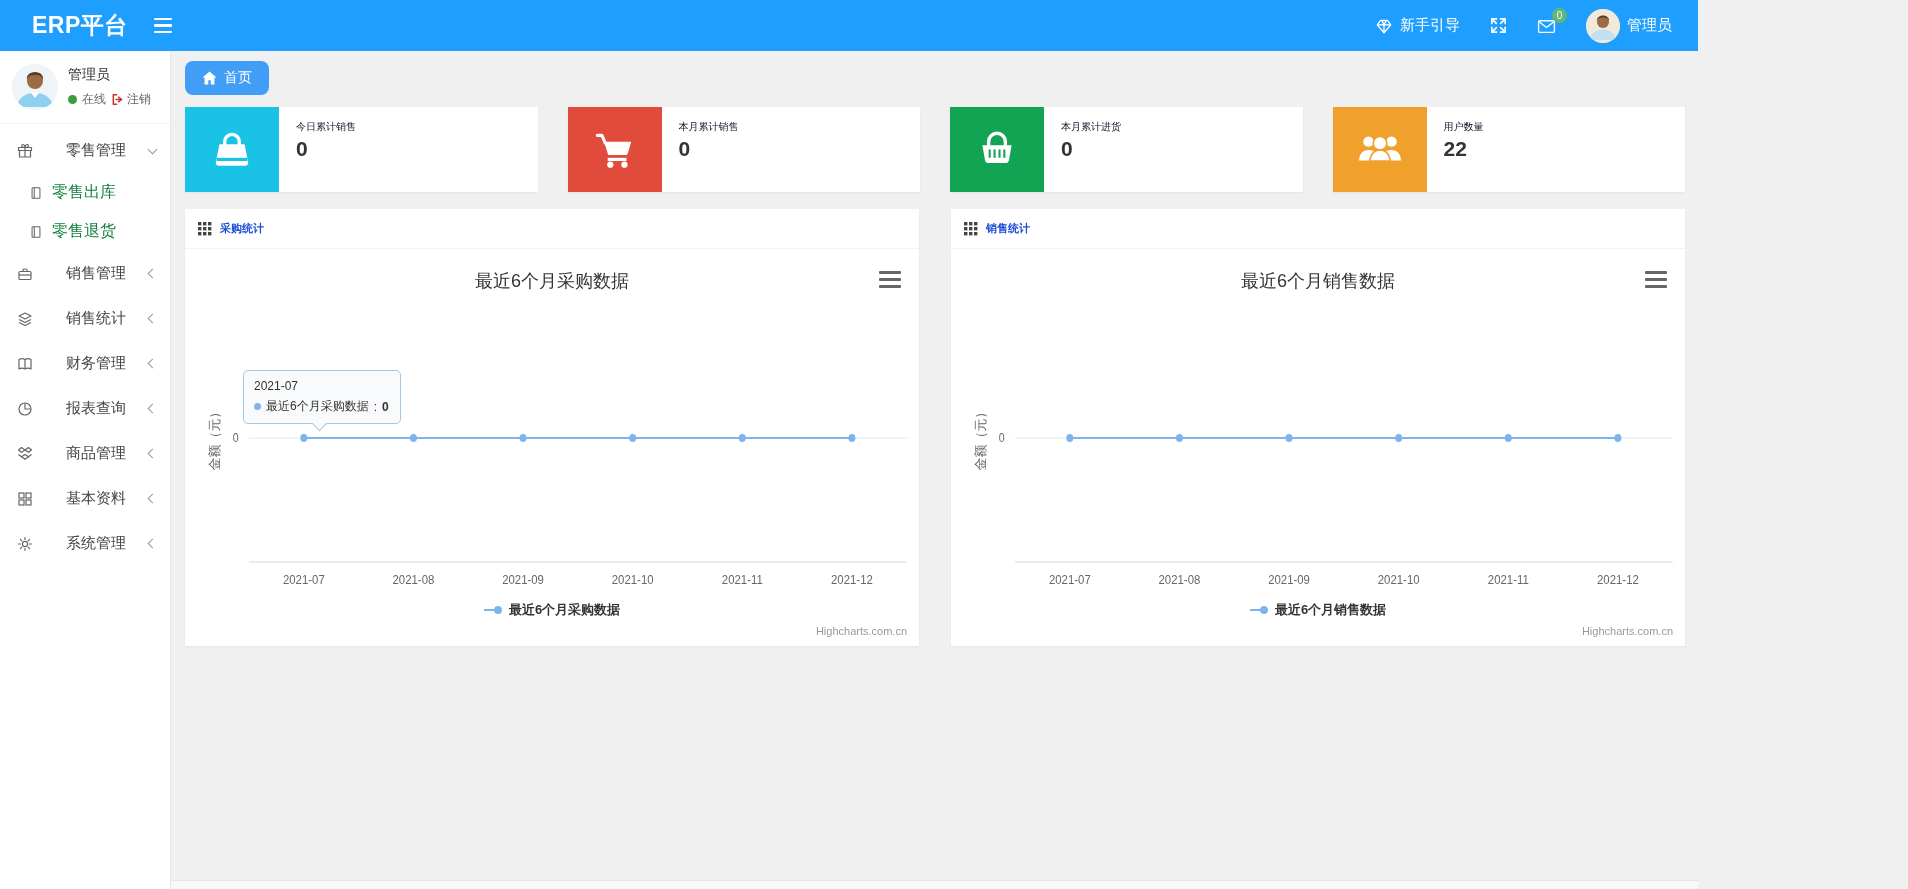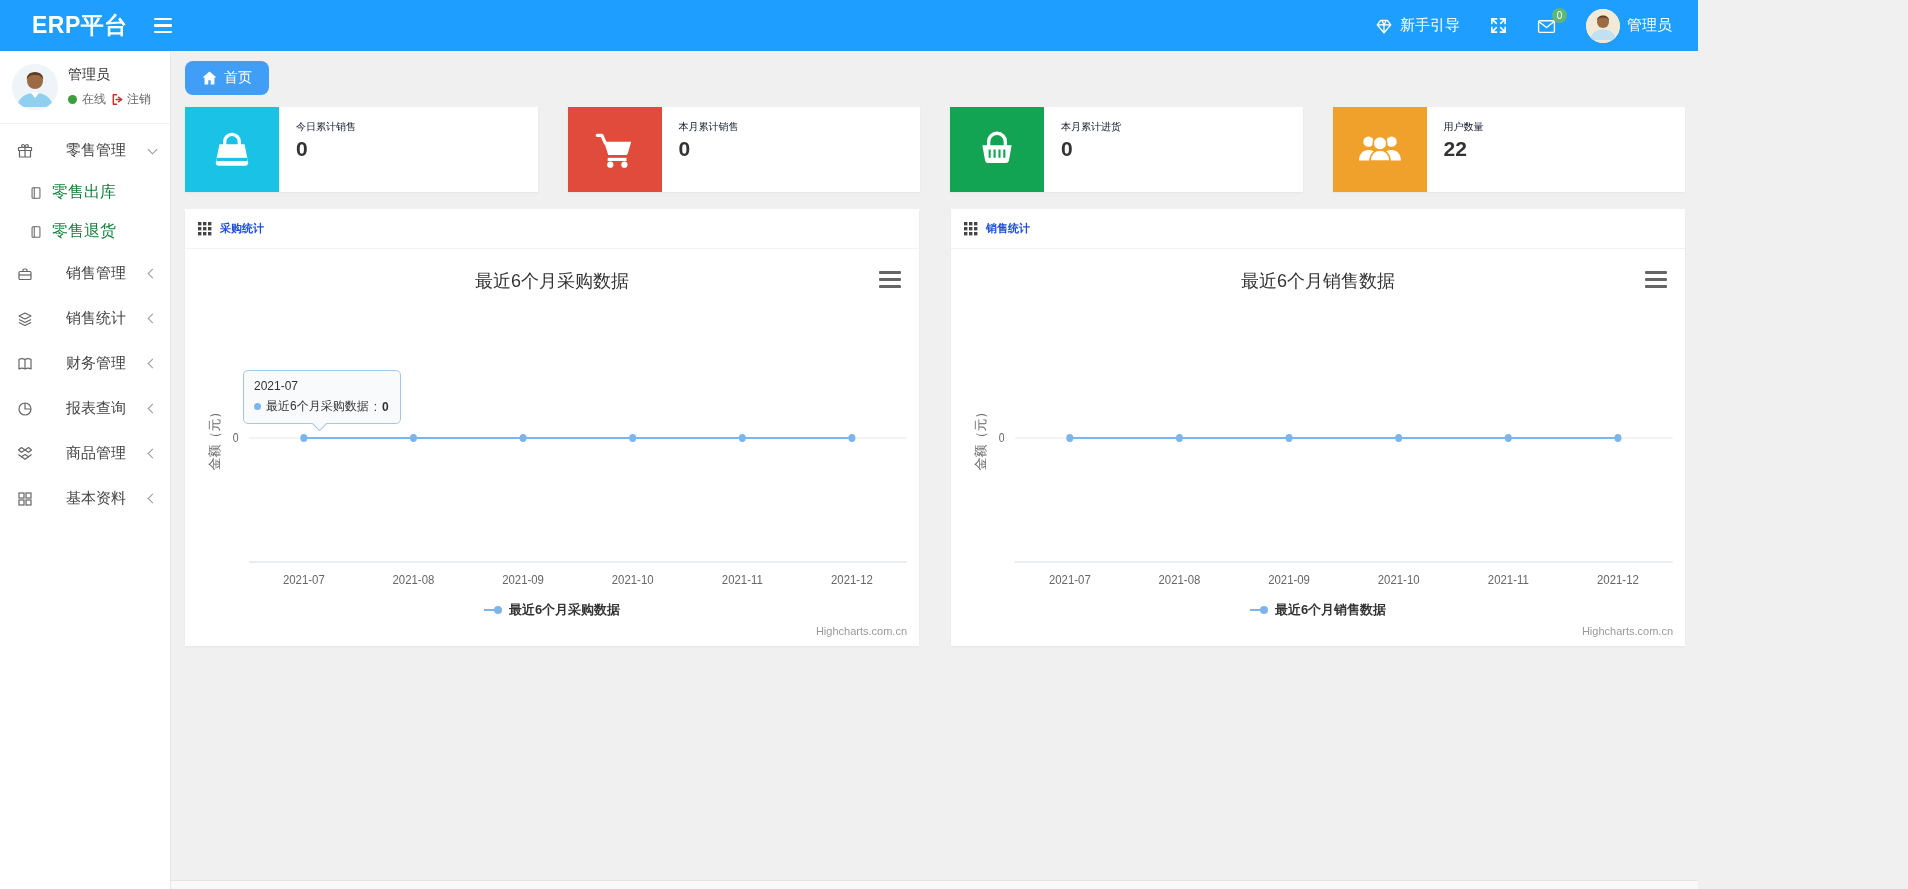--- a/index.html
+++ b/index.html
@@ -238,20 +238,28 @@
           <span class="chev chev-left"></span>
         </li>
         <li class="menu-item">
           <svg class="mi-icon" viewBox="0 0 16 16" fill="none" stroke="#666" stroke-width="1.2">
             <rect x="2" y="2" width="5" height="5"></rect>
               <rect x="9" y="2" width="5" height="5"></rect>
             <rect x="2" y="9" width="5" height="5"></rect>
               <rect x="9" y="9" width="5" height="5"></rect>
           </svg>
           <span class="mi-label">基本资料</span>
+          <span class="chev chev-left"></span>
+        </li>
+        <li class="menu-item">
+          <svg class="mi-icon" viewBox="0 0 16 16" fill="none" stroke="#666" stroke-width="1.2" stroke-linecap="round">
+            <circle cx="8" cy="8" r="2.6"></circle>
+            <path d="M8 1.5v2M8 12.5v2M1.5 8h2M12.5 8h2M3.4 3.4l1.4 1.4M11.2 11.2l1.4 1.4M12.6 3.4l-1.4 1.4M4.8 11.2l-1.4 1.4"></path>
+          </svg>
+          <span class="mi-label">系统管理</span>
           <span class="chev chev-left"></span>
         </li>
       </ul>
     </aside>
 
     <main class="main">
       <div class="tabbar">
         <div class="tab">
           <svg width="15" height="14" viewBox="0 0 16 15" fill="#fff">
             <path d="M8 0.5L0.5 7h2.2v7.5h4V10h2.6v4.5h4V7h2.2z"></path>

